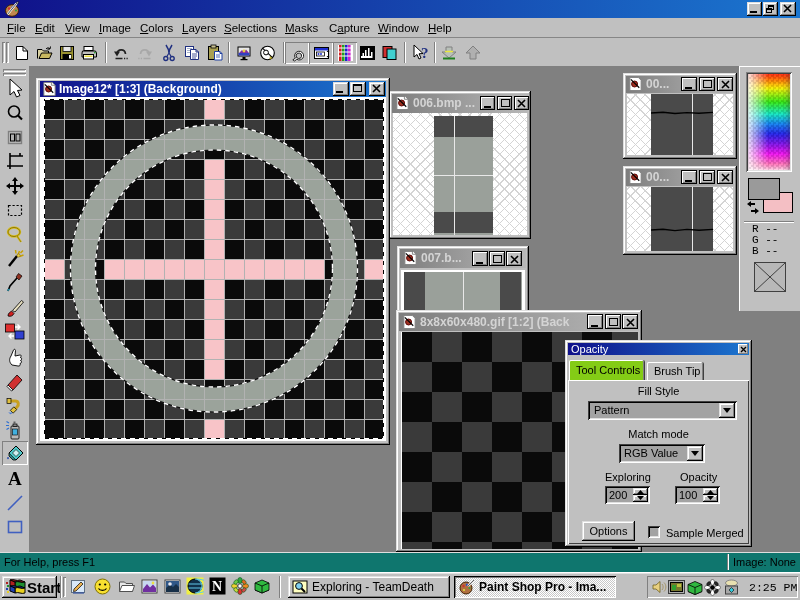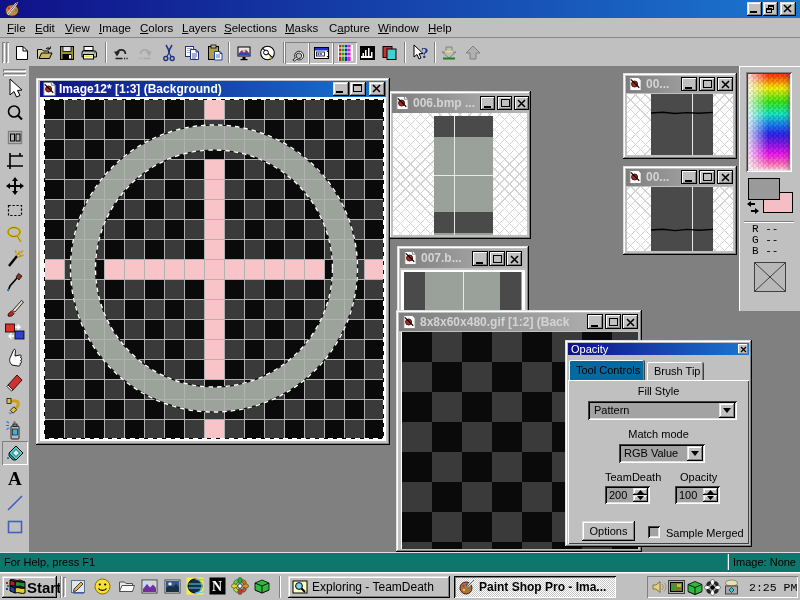--- a/index.html
+++ b/index.html
@@ -477,21 +477,21 @@
   <div class="abs tgrad" style="left:3px;top:3px;width:181px;height:12px;">
     <span class="abs" style="left:3px;top:0px;color:#fff;font-size:11px;">Opacity</span>
     <div class="abs r2" style="left:170px;top:1px;width:10px;height:10px;background:#c0c0c0">
           <svg class="abs" style="left:2px;top:2px" width="7" height="7">
             <path d="M1 1 L6 6 M6 1 L1 6" stroke="#000" stroke-width="1.3"></path>
           </svg>
         </div>
   </div>
   <div class="abs" style="left:3px;top:17px;width:181px;height:187px;">
 
-    <div class="abs" style="left:1px;top:3px;width:76px;height:20px;background:#0369a1;box-shadow:inset 1px 0 0 #fff, inset -1px 0 0 #404040, inset 0 1px 0 #fff, inset -2px 0 0 #808080;border-radius:2px 2px 0 0;">
+    <div class="abs" style="left:1px;top:3px;width:76px;height:20px;background:#84cc16;box-shadow:inset 1px 0 0 #fff, inset -1px 0 0 #404040, inset 0 1px 0 #fff, inset -2px 0 0 #808080;border-radius:2px 2px 0 0;">
       <span class="abs" style="left:7px;top:4px;font-size:11px;white-space:nowrap;">Tool Controls</span>
     </div>
     <div class="abs" style="left:79px;top:5px;width:57px;height:18px;background:#c0c0c0;box-shadow:inset 1px 0 0 #fff, inset -1px 0 0 #404040, inset 0 1px 0 #fff, inset -2px 0 0 #808080;border-radius:2px 2px 0 0;">
       <span class="abs" style="left:7px;top:3px;font-size:11px;white-space:nowrap;">Brush Tip</span>
     </div>
 
     <div class="abs" style="left:0;top:23px;width:181px;height:164px;background:#c0c0c0;box-shadow:inset 0 1px 0 #fff, inset 1px 0 0 #fff, inset -1px 0 0 #404040, inset 0 -1px 0 #404040;"></div>
     <div class="abs" style="left:0px;top:28px;width:181px;text-align:center;font-size:11px;">Fill Style</div>
     <div class="abs well" style="left:20px;top:44px;width:149px;height:19px;">
       <span class="abs" style="left:6px;top:3px;font-size:11px;">Pattern</span>
@@ -503,21 +503,21 @@
     </div>
     <div class="abs" style="left:0px;top:71px;width:181px;text-align:center;font-size:11px;">Match mode</div>
     <div class="abs well" style="left:51px;top:87px;width:86px;height:19px;">
       <span class="abs" style="left:5px;top:3px;font-size:11px;">RGB Value</span>
       <div class="abs r1" style="left:68px;top:2px;width:16px;height:15px;">
             <svg class="abs" style="left:4px;top:5px" width="8" height="5">
               <path d="M0 0 H8 L4 5 Z" fill="#000"></path>
             </svg>
           </div>
     </div>
-    <div class="abs" style="left:37px;top:114px;font-size:11px;">TeamDeath</div>
+    <div class="abs" style="left:37px;top:114px;font-size:11px;">Exploring</div>
     <div class="abs" style="left:112px;top:114px;font-size:11px;">Opacity</div>
     <div class="abs well" style="left:37px;top:129px;width:45px;height:18px;">
       <span class="abs" style="left:4px;top:3px;font-size:11px;">200</span>
       <div class="abs r1" style="left:28px;top:2px;width:15px;height:7px;">
             <svg class="abs" style="left:4px;top:2px" width="7" height="4">
               <path d="M0 4 H7 L3.5 0 Z" fill="#000"></path>
             </svg>
           </div>
       <div class="abs r1" style="left:28px;top:9px;width:15px;height:7px;">
             <svg class="abs" style="left:4px;top:1px" width="7" height="4">

